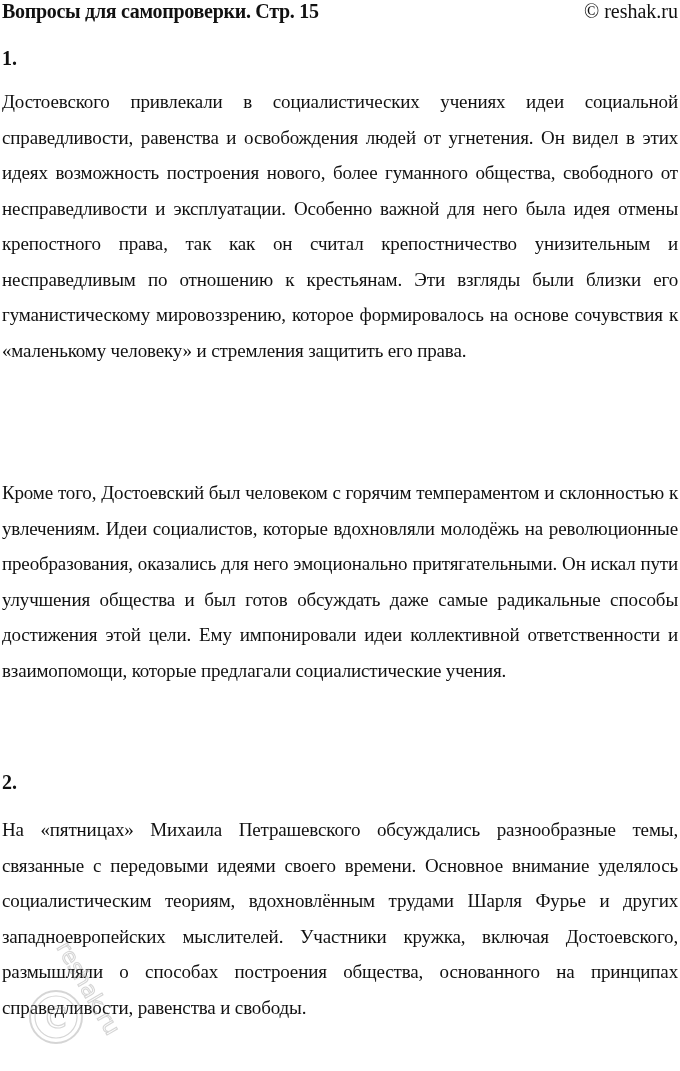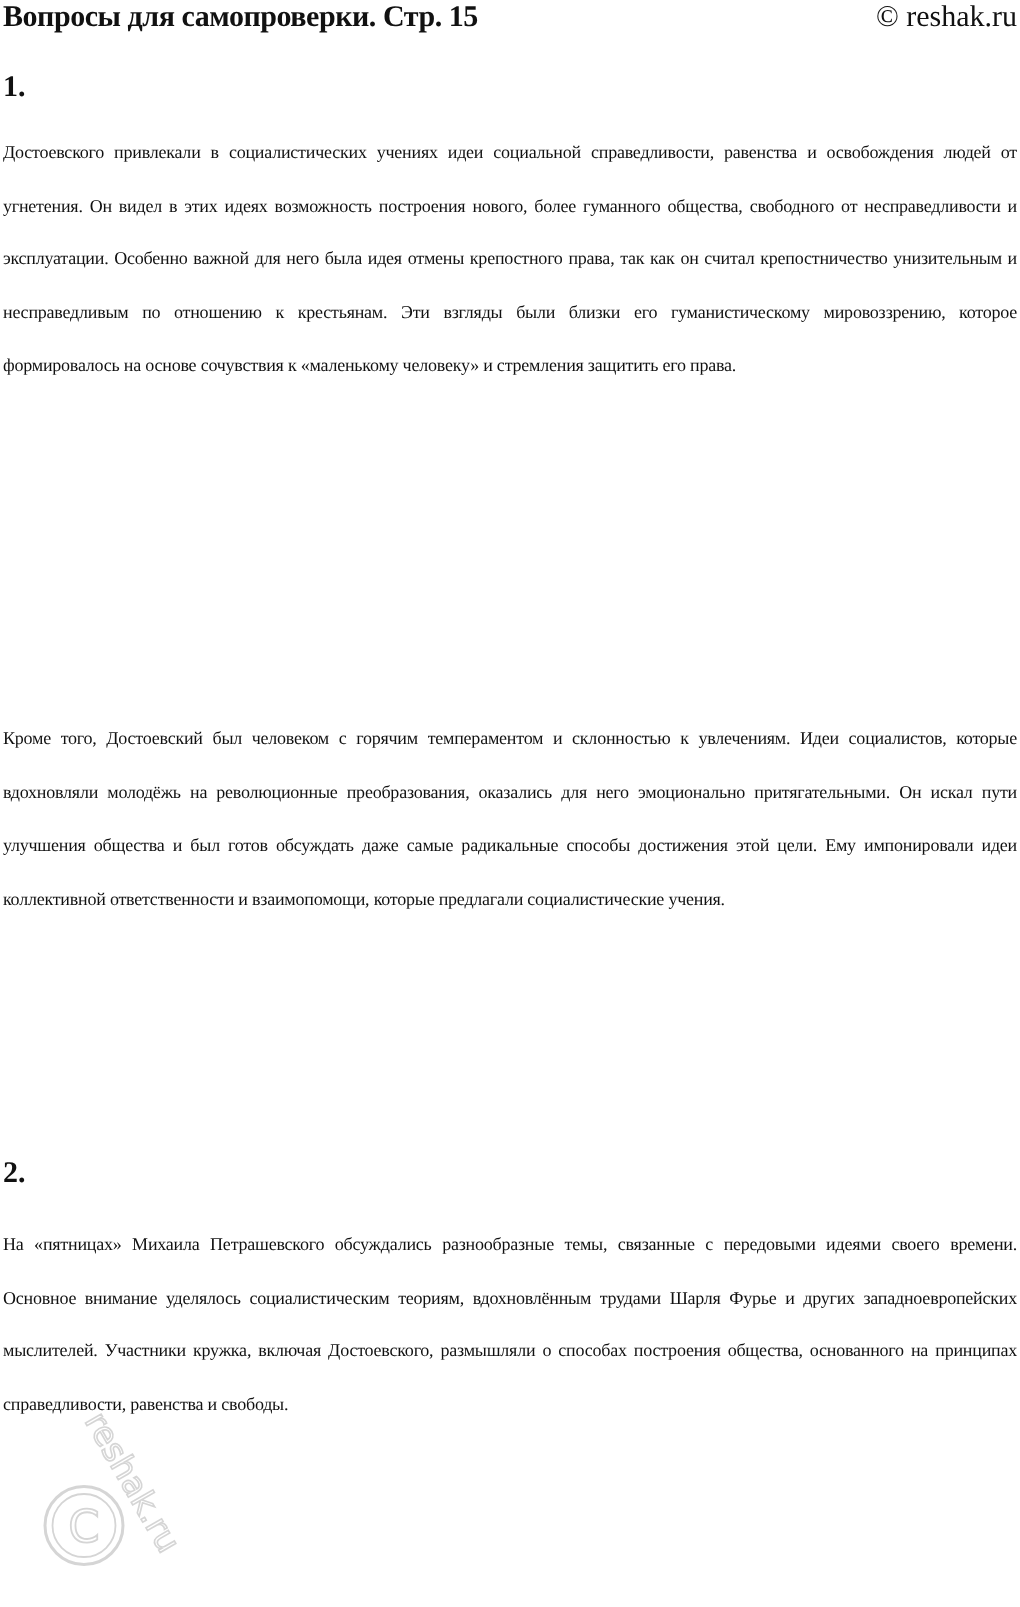--- a/index.html
+++ b/index.html
@@ -14,21 +14,21 @@
     font-size: 20px; line-height: 28px;
   }
   .header .title { font-weight: bold; letter-spacing: -0.3px; }
   .header .copy { font-weight: normal; }
   .qnum {
     position: absolute; left: 2px;
     font-weight: bold; font-size: 20px; line-height: 28px;
   }
   .para {
     position: absolute; left: 2px; width: 676px;
-    font-size: 12px; line-height: 35.5px;
+    font-size: 19px; line-height: 35.5px;
     text-align: justify; margin: 0;
     letter-spacing: -0.15px;
   }
   .watermark {
     position: absolute; left: 18px; top: 935px; width: 120px; height: 120px;
     pointer-events: none; opacity: 0.35;
   }
 </style>
 </head>
 <body>

